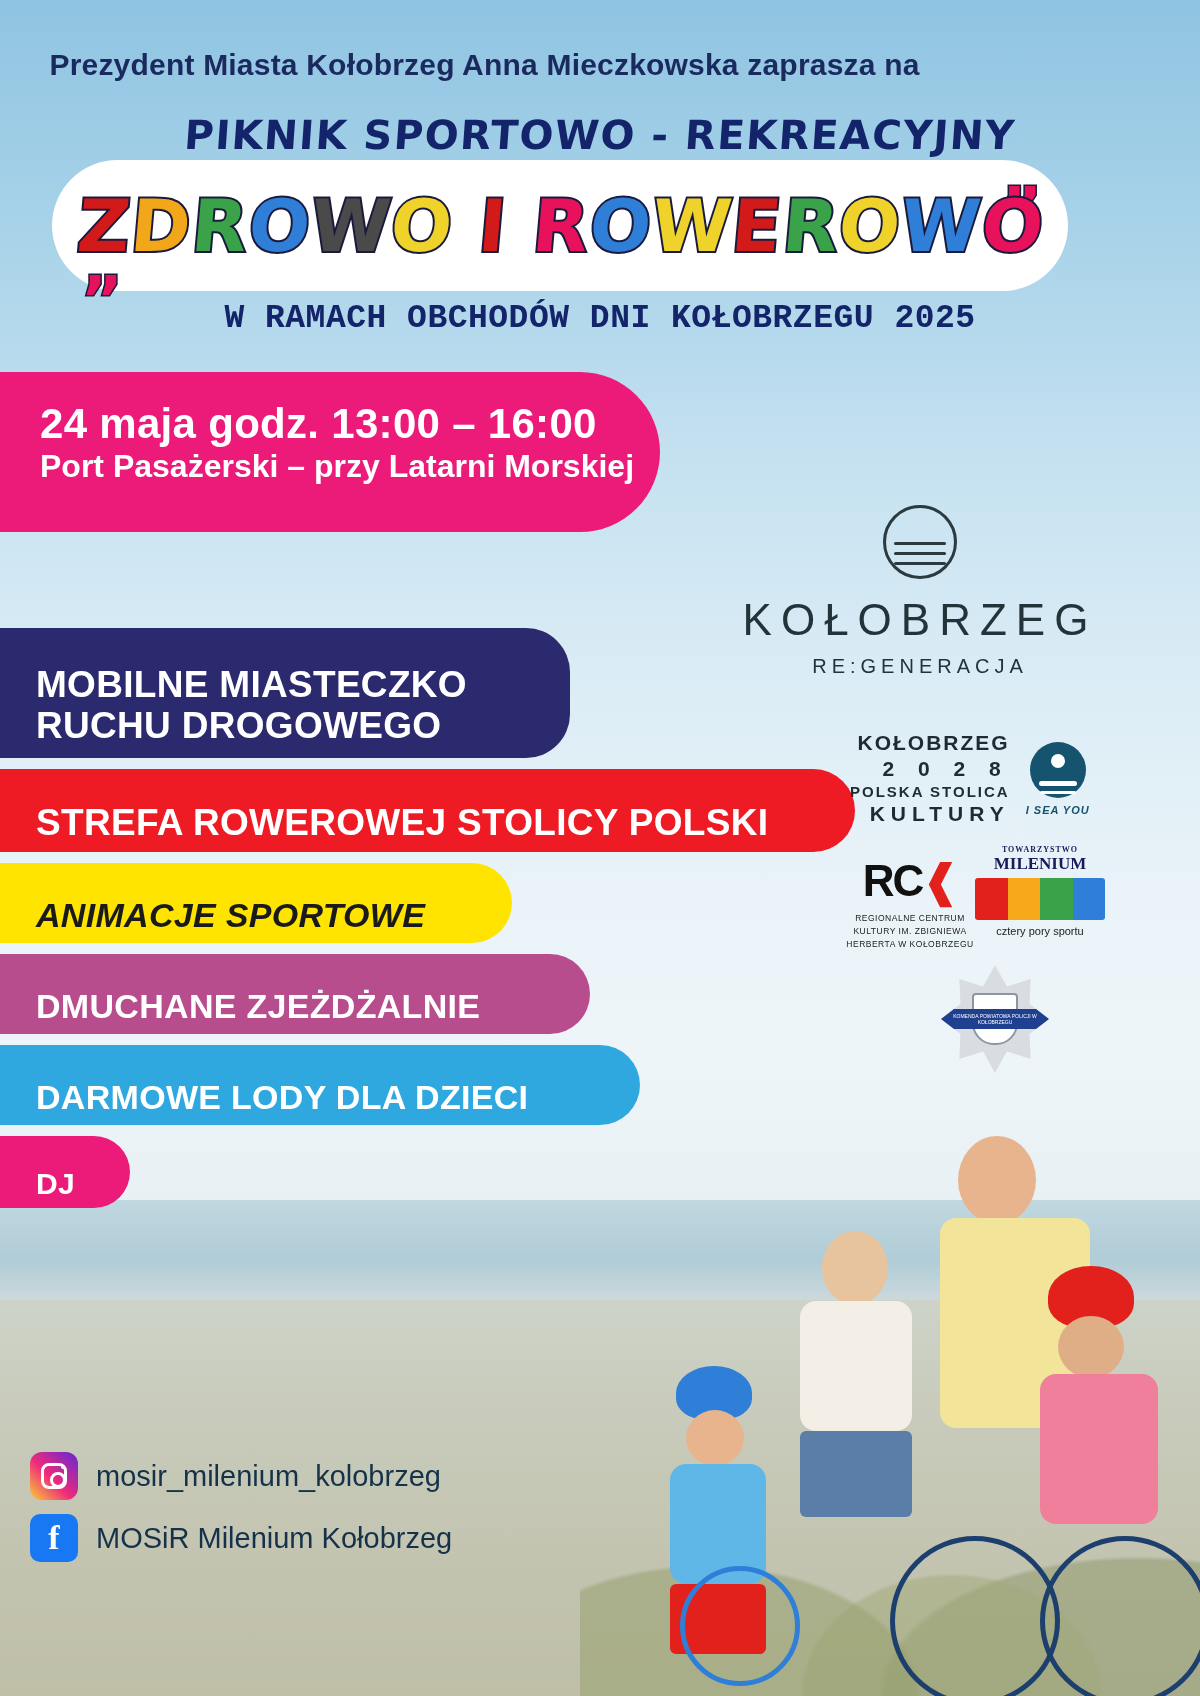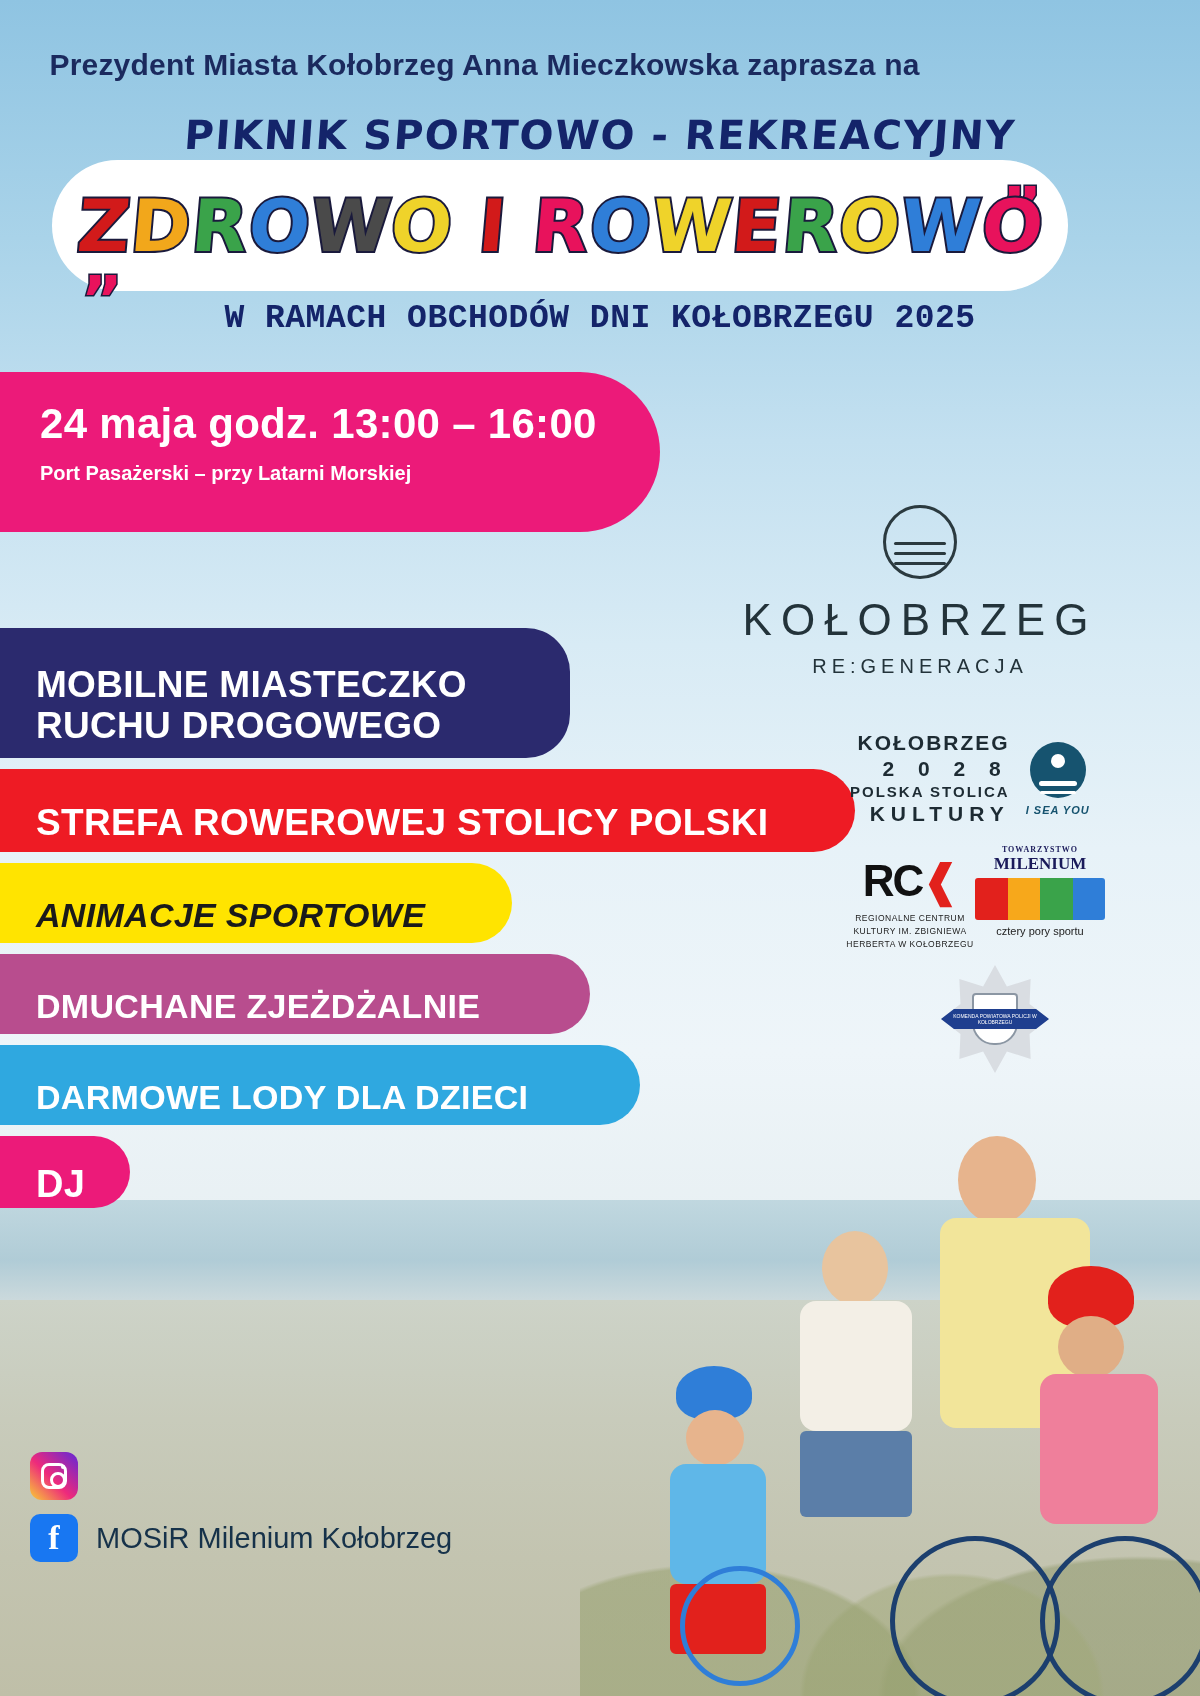--- a/index.html
+++ b/index.html
@@ -113,41 +113,41 @@
     border-radius: 0 80px 80px 0;
     color: #fff;
     padding: 28px 0 0 80px;
     box-shadow: inset -6px 0 0 0 rgba(255,255,255,0);
   }
   .datebox::after{
     content:"";
     position:absolute; right:8px; top:8px; bottom:8px; width: 0;
   }
   .datebox .d1 { font-size: 42px; font-weight: bold; letter-spacing: .3px; }
-  .datebox .d2 { font-size: 20px; font-weight: bold; margin-top: 14px; }
+  .datebox .d2 { font-size: 32px; font-weight: bold; }
   
   .bars { position: absolute; top: 628px; left: 0; width: 860px; }
   .bar {
     position: relative;
     color: #fff;
     font-weight: bold;
     border-radius: 0 44px 44px 0;
     display: flex; align-items: center;
     padding-left: 36px;
     margin-bottom: 11px;
     letter-spacing: .3px;
   }
   .bar .txt { line-height: 1.12; margin-top: 24px; }
   .bar.b1 { background:#2b2a6e; width: 570px; height: 130px; font-size: 37px; }
   .bar.b2 { background:#ee1b24; width: 855px; height: 83px; font-size: 37px; }
   .bar.b3 { background:#ffe400; color:#1a1a1a; width: 512px; height: 80px; font-size: 34px; font-style: italic; }
   .bar.b4 { background:#b84d8e; width: 590px; height: 80px; font-size: 34px; }
   .bar.b5 { background:#2fa8e0; width: 640px; height: 80px; font-size: 34px; }
   .bar.b6 { background:#25a14f; width: 605px; height: 80px; font-size: 34px; }
-  .bar.b7 { background:#ec1a79; width: 130px; height: 72px; font-size: 38px; }
+  .bar.b7 { background:#ec1a79; width: 130px; height: 72px; font-size: 30px; }
   
   .socials { position: absolute; top: 1452px; left: 30px; }
   .social-row { display: flex; align-items: center; margin-bottom: 14px; }
   .social-ico {
     width: 48px; height: 48px; border-radius: 12px;
     display: flex; align-items: center; justify-content: center;
     color: #fff; font-weight: bold; font-size: 26px;
     margin-right: 18px;
   }
   .ig {
@@ -397,20 +397,21 @@
     <div class="bike" style="left:40px; bottom:10px; width:120px; height:120px; border-color:#2f7ed8;"></div>
     <div class="bike" style="left:250px; bottom:-10px; width:170px; height:170px;"></div>
     <div class="bike" style="left:400px; bottom:-10px; width:170px; height:170px;"></div>
   </div>
 
   <div class="socials" id="socials">
       <div class="social-row">
         <div class="social-ico ig">
           <div class="glyph"></div>
         </div>
+        <div class="social-txt">mosir_milenium_kolobrzeg</div>
       </div>
       <div class="social-row">
         <div class="social-ico fb">f</div>
         <div class="social-txt">MOSiR Milenium Kołobrzeg</div>
       </div>
     </div>
 
 </div>
 
 </body></html>

